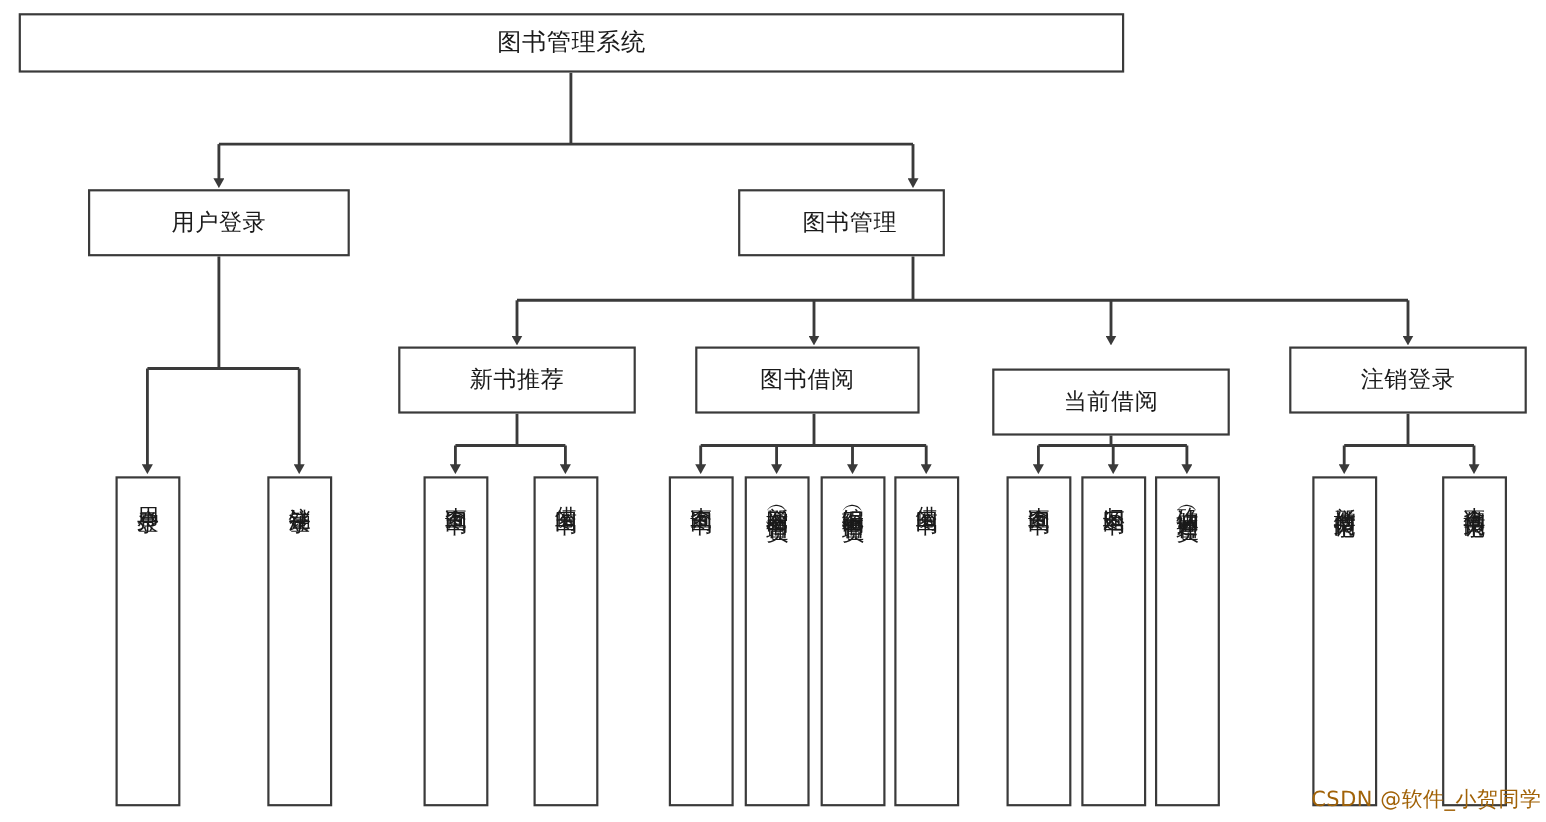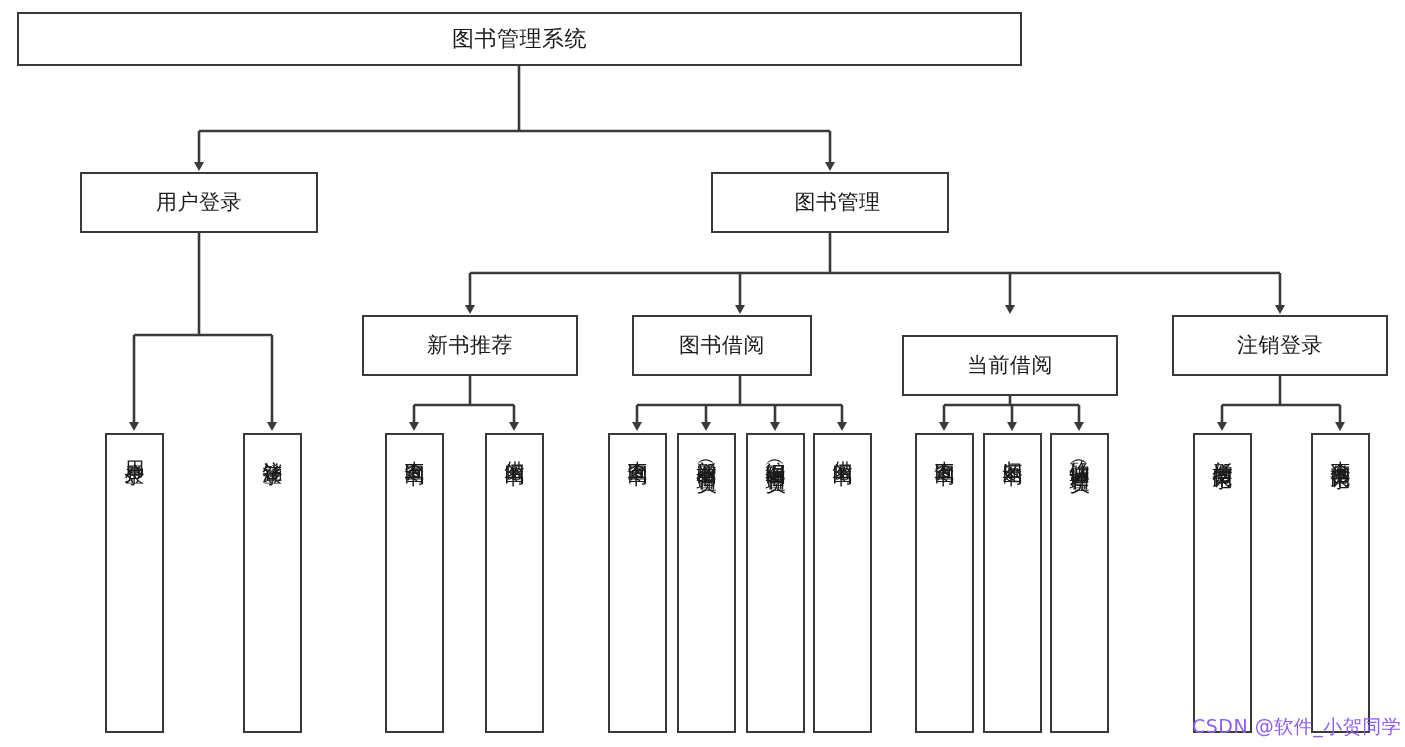--- a/index.html
+++ b/index.html
@@ -59,21 +59,21 @@
   .node.vert .lbl {
     writing-mode: vertical-rl;
     text-orientation: upright;
     font-size: 20px;
     line-height: 1.05;
     letter-spacing: 2px;
     white-space: nowrap;
   }
   .watermark {
     position: absolute;
-    color: #8b5cf6;
+    color: #a16207;
     font-size: 19px;
     letter-spacing: 0.5px;
     white-space: nowrap;
     font-family: "DejaVu Sans", "Liberation Sans", sans-serif;
   }
 </style>
 </head>
 <body>
 
 <div id="canvas">
@@ -129,28 +129,28 @@
     </g>
   </svg>
 
   <div class="node horiz root" style="left:17px; top:12px; width:1005px; height:54px;">
     <span class="lbl">图书管理系统</span>
   </div>
 
   <div class="node horiz" style="left:80px; top:172px; width:238px; height:61px;">
     <span class="lbl">用户登录</span>
   </div>
-  <div class="node horiz" style="left:711px; top:172px; width:238px; height:61px;padding-left:15px;">
+  <div class="node horiz" style="left:671px; top:172px; width:188px; height:61px;padding-left:15px;">
     <span class="lbl">图书管理</span>
   </div>
 
   <div class="node horiz" style="left:362px; top:315px; width:216px; height:61px;">
     <span class="lbl">新书推荐</span>
   </div>
-  <div class="node horiz" style="left:632px; top:315px; width:180px; height:61px;">
+  <div class="node horiz" style="left:632px; top:315px; width:204px; height:61px;">
     <span class="lbl">图书借阅</span>
   </div>
   <div class="node horiz" style="left:902px; top:315px; width:216px; height:61px;margin-top:20px;">
     <span class="lbl">当前借阅</span>
   </div>
   <div class="node horiz" style="left:1172px; top:315px; width:216px; height:61px;">
     <span class="lbl">注销登录</span>
   </div>
 
   <div class="node vert" style="left:105px; top:433px; width:59px; height:300px;">

